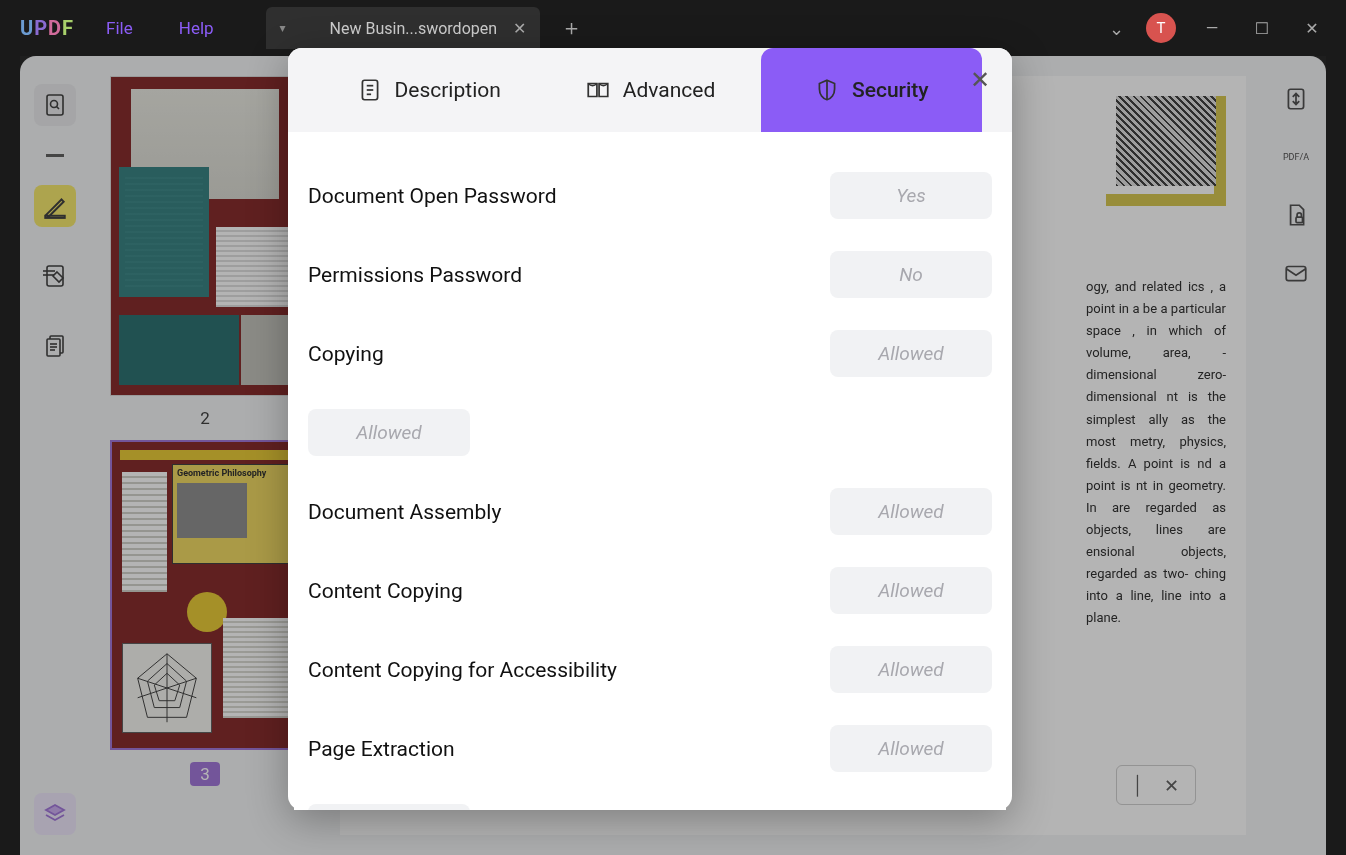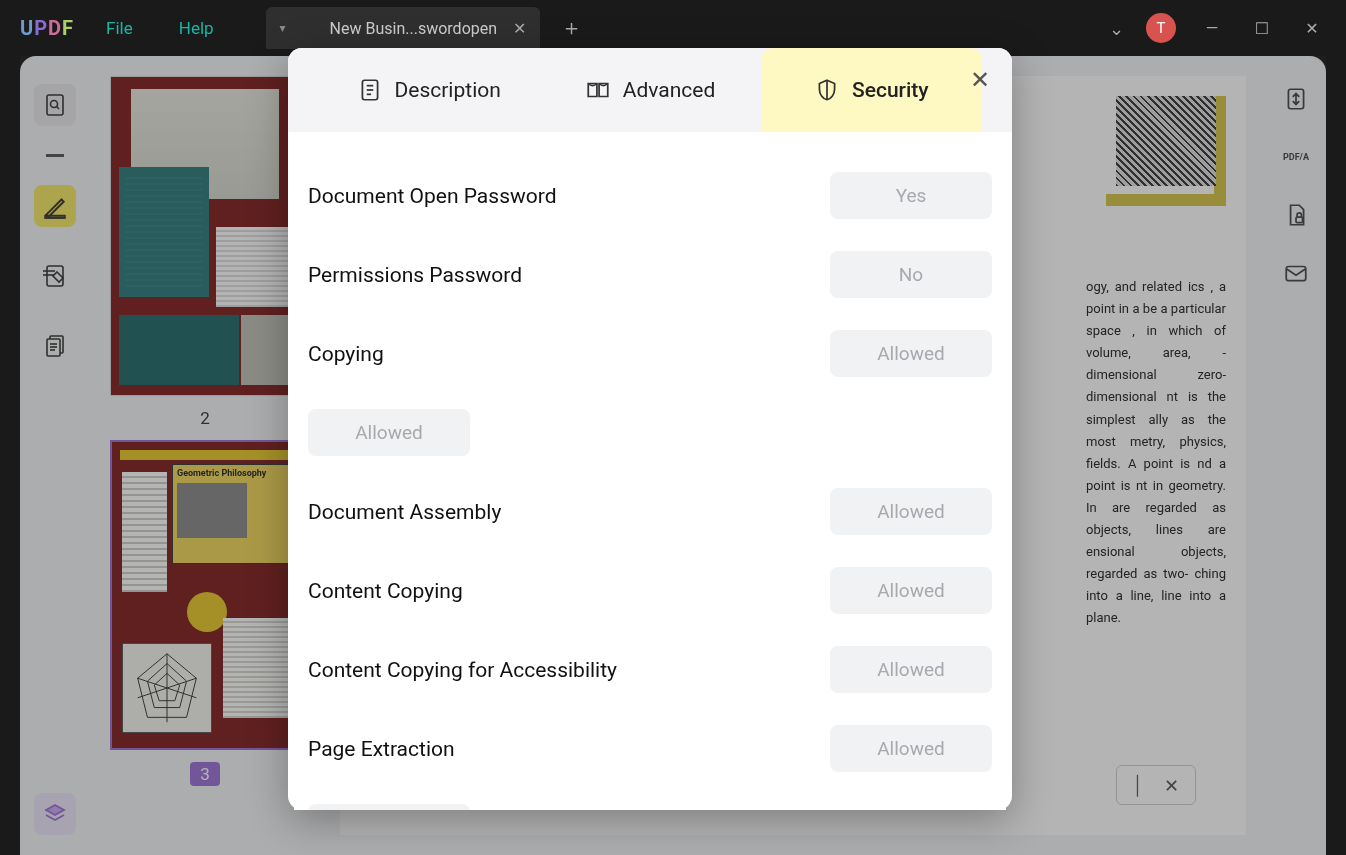--- a/index.html
+++ b/index.html
@@ -5,21 +5,21 @@
 * { margin: 0; padding: 0; box-sizing: border-box; font-family: -apple-system, BlinkMacSystemFont, "Segoe UI", Roboto, sans-serif; }
 body { width: 1346px; height: 855px; background: #1a1a1a; overflow: hidden; position: relative; }
 
 
 .titlebar { height: 56px; background: #1a1a1a; display: flex; align-items: center; padding: 0 20px; gap: 18px; }
 .logo { font-size: 20px; font-weight: 700; letter-spacing: 1px; }
 .logo .l1 { color: #6b9bd1; }
 .logo .l2 { color: #8a6bd1; }
 .logo .l3 { color: #d16b9b; }
 .logo .l4 { color: #a8d16b; }
-.menu-item { color: #14b8a6; font-size: 17px; padding: 0 14px; cursor: pointer; }
+.menu-item { color: #8b5cf6; font-size: 17px; padding: 0 14px; cursor: pointer; }
 .tab-area { display: flex; align-items: center; margin-left: 20px; flex: 1; }
 .doc-tab { background: #2f2f2f; height: 42px; padding: 0 14px; display: flex; align-items: center; gap: 16px; border-radius: 6px 6px 0 0; }
 .doc-tab .tri { color: #888; font-size: 12px; }
 .doc-tab .tab-title { color: #ccc; font-size: 16px; padding-left: 28px; }
 .doc-tab .tab-close { color: #aaa; font-size: 16px; cursor: pointer; }
 .new-tab { color: #aaa; font-size: 22px; margin-left: 20px; cursor: pointer; }
 .title-right { display: flex; align-items: center; gap: 22px; margin-left: auto; }
 .caret-down { color: #aaa; font-size: 18px; }
 .avatar { width: 30px; height: 30px; border-radius: 50%; background: #d8534f; color: #fff; display: flex; align-items: center; justify-content: center; font-size: 15px; }
 .win-btn { color: #aaa; font-size: 16px; width: 28px; text-align: center; cursor: pointer; }
@@ -78,28 +78,28 @@
 .right-toolbar { width: 60px; display: flex; flex-direction: column; align-items: center; padding-top: 28px; gap: 28px; }
 .right-toolbar .rbtn { width: 30px; height: 30px; display: flex; align-items: center; justify-content: center; color: #444; cursor: pointer; }
 
 
 .dim { position: absolute; inset: 0; background: rgba(40,40,40,0.35); }
 
 
 .modal { position: absolute; top: 48px; left: 288px; width: 724px; height: 762px; background: #fff; border-radius: 14px; box-shadow: 0 10px 40px rgba(0,0,0,0.3); display: flex; flex-direction: column; z-index: 10; }
 .modal-header { display: flex; align-items: center; height: 84px; padding: 0 30px; position: relative; background: #f4f4f6; border-radius: 14px 14px 0 0; }
 .modal-tab { flex: 1; display: flex; align-items: center; justify-content: center; gap: 12px; height: 100%; cursor: pointer; color: #222; font-size: 21px; }
-.modal-tab.active { background: #fef9c3; border-radius: 12px 12px 0 0; font-weight: 500; }
+.modal-tab.active { background: #8b5cf6; border-radius: 12px 12px 0 0; font-weight: 500; }
 .modal-tab svg { width: 26px; height: 26px; }
 .modal-close { position: absolute; top: 18px; right: 22px; font-size: 24px; color: #555; cursor: pointer; }
 .modal-body { flex: 1; padding: 14px 6px; overflow-y: auto; }
 .modal-panel { background: #fff; border-radius: 10px; padding: 10px 14px; }
 .sec-row { display: flex; align-items: center; justify-content: space-between; padding: 16px 0; }
 .sec-label { font-size: 21px; color: #111; }
-.sec-value { background: #f1f2f4; color: #a8a8ae; font-size: 19px; padding: 12px 0; width: 162px; text-align: center; border-radius: 8px; }
+.sec-value { background: #f1f2f4; color: #a8a8ae; font-size: 19px; padding: 12px 0; width: 162px; text-align: center; border-radius: 8px; font-style: italic; }
 </style>
 </head>
 <body>
 
 <div class="titlebar">
   <div class="logo">
     <span class="l1">U</span><span class="l2">P</span><span class="l3">D</span><span class="l4">F</span>
   </div>
   <div class="menu-item">File</div>
   <div class="menu-item">Help</div>
@@ -206,21 +206,21 @@
     </div>
   </div>
 
   <div class="right-toolbar">
     <div class="rbtn">
       <svg width="26" height="26" viewBox="0 0 24 24" fill="none" stroke="#444" stroke-width="1.6">
           <rect x="5" y="3" width="14" height="18" rx="2"></rect>
           <path d="M9 10 L12 7 L15 10 M12 7 V13 M15 14 L12 17 L9 14 M12 17 V11"></path>
         </svg>
     </div>
-    <div class="rbtn" style="flex-direction:column;font-size:9px;font-weight:bold;">
+    <div class="rbtn" style="flex-direction:column;font-size:9px;font-weight:normal;">
       <span>PDF/A</span>
     </div>
     <div class="rbtn">
       <svg width="26" height="26" viewBox="0 0 24 24" fill="none" stroke="#444" stroke-width="1.6">
           <path d="M7 3 H15 L19 7 V21 H7 Z"></path>
           <rect x="12" y="14" width="6" height="5" rx="1"></rect>
           <path d="M13 14 V12 a2 2 0 0 1 4 0 V14"></path>
         </svg>
     </div>
     <div class="rbtn">

